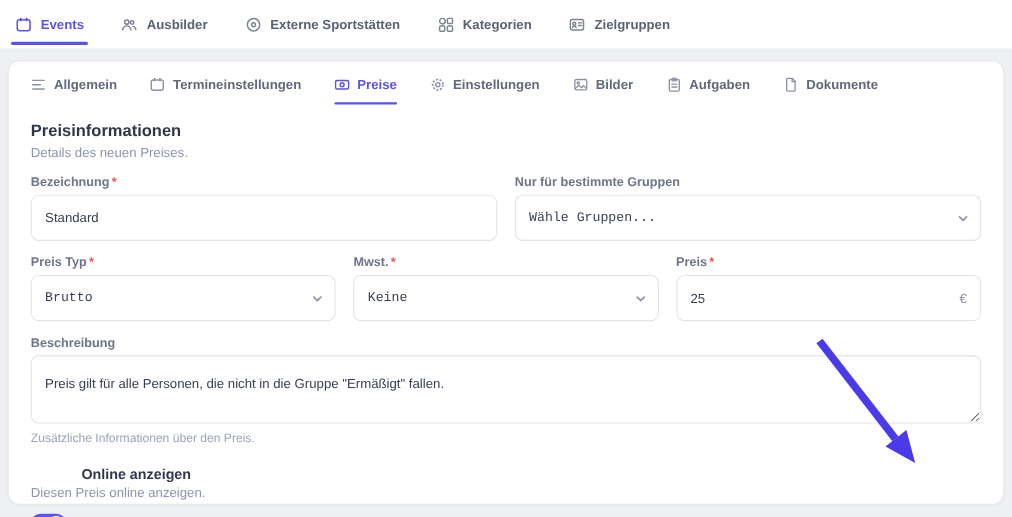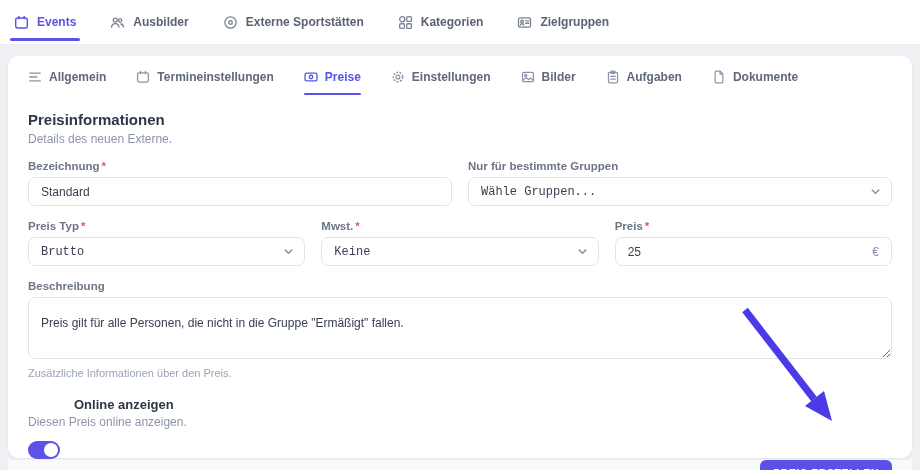--- a/index.html
+++ b/index.html
@@ -68,21 +68,21 @@
   .section-sub { font-size:12px; color:#8d95a8; margin-top:4px; }
 
   .form-row { display:grid; gap:16px; margin-top:14px; }
   .row-2 { grid-template-columns:1fr 1fr; }
   .row-3 { grid-template-columns:1fr 1fr 1fr; }
 
   .field-label { font-size:11.5px; color:#6d7588; margin-bottom:5px; display:block; font-weight:600;}
   .req { color:#e25950; margin-left:2px; }
 
   .text-input, .select, .price-wrap {
-    width:100%; height:29px;
+    width:100%; height:42px;
     border:1px solid #e1e4ea; border-radius:7px;
     background:#fff;
     display:flex; align-items:center;
     font-size:12px; color:#394151;
   }
   .text-input { padding:0 12px; outline:none; font-family:inherit; }
   input.text-input { display:block; }
   .select { padding:0 10px 0 12px; justify-content:space-between; cursor:pointer; }
   .select .chev { color:#8a92a6; display:flex; }
   .select .sel-value { color:#394151;font-family:Liberation Mono, monospace; }
@@ -277,21 +277,21 @@
       </span>
       <span>Dokumente</span>
     </div>
   </div>
 
   <div class="tabs-divider"></div>
 
   <div class="content">
 
     <div class="section-title">Preisinformationen</div>
-    <div class="section-sub">Details des neuen Externe.</div>
+    <div class="section-sub">Details des neuen Preises.</div>
 
     <div class="form-row row-2">
       <div>
         <label class="field-label">
           <span>Bezeichnung</span><span class="req">*</span>
         </label>
         <input class="text-input" type="text" value="Standard" style="">
       </div>
       <div>
         <label class="field-label">Nur für bestimmte Gruppen</label>

